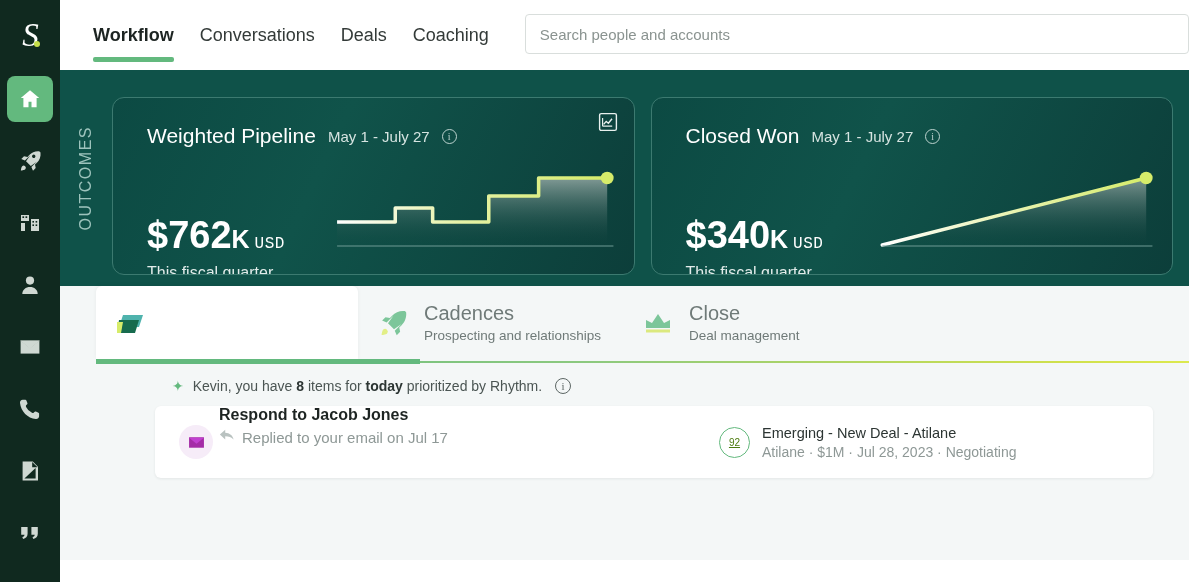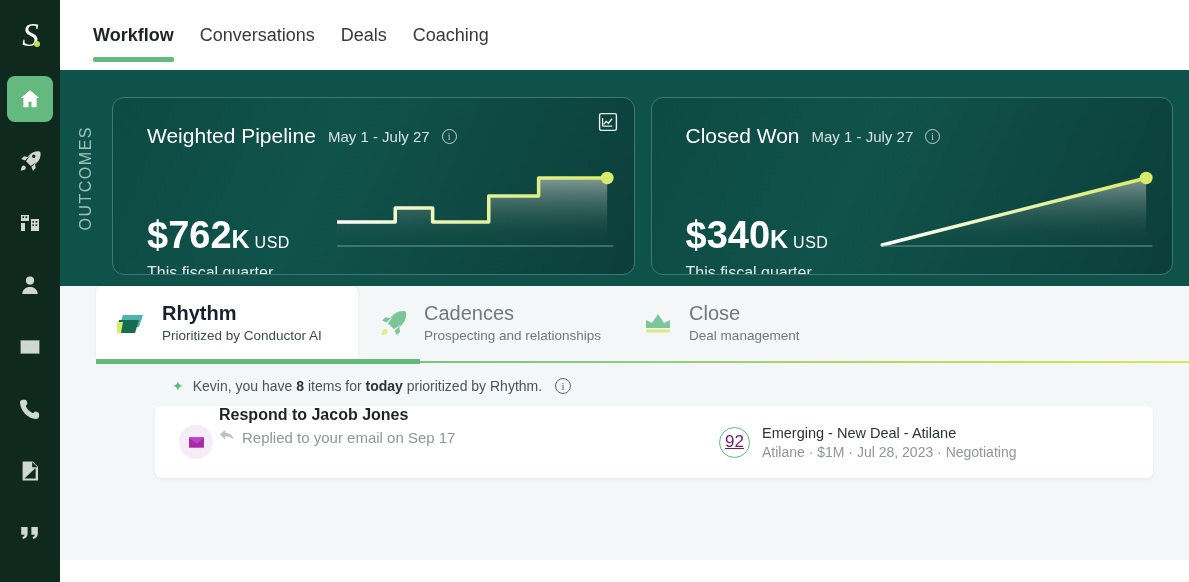--- a/index.html
+++ b/index.html
@@ -85,21 +85,21 @@
   .info-ic {
     width:15px; height:15px; border-radius:50%; border:1.4px solid #bdd3cf;
     color:#bdd3cf; font-size:10px; line-height:13px; text-align:center;
     font-family:"Liberation Serif", serif; flex:0 0 15px;
   }
   .card-chart-ic { position:absolute; top:14px; right:16px; color:#e8f0ee; }
   .card-body { display:flex; align-items:flex-end; margin-top:10px; }
   .card-left { width:188px; flex:0 0 188px; }
   .card-value { font-size:38px; font-weight:bold; color:#ffffff; line-height:1; white-space:nowrap; }
   .card-value .k { font-size:25px; }
-  .card-value .usd { font-size:16px; font-weight:normal; margin-left:5px; letter-spacing:0.5px; }
+  .card-value .usd { font-size:16px; font-weight:normal; margin-left:5px; letter-spacing:0.5px;font-family:Liberation Mono, monospace; }
   .card-sub { font-size:16px; color:#e2ecea; margin-top:10px; }
   .card-graph { position:relative; flex:1; height:124px; margin-right:18px; }
   .card-graph svg { display:block; }
   .axis-labels {
     position:absolute; left:0; right:0; bottom:-2px; display:flex;
     justify-content:space-between; font-size:11px; color:#cfe0dc;
   }
 
   
   .workspace { flex:1; background:#f4f7f7; position:relative; min-height:0; }
@@ -145,21 +145,21 @@
     display:flex; align-items:center; justify-content:center;
   }
   .row-left { flex:0 0 500px; min-width:0; }
   .row-title { font-size:16px; font-weight:bold; color:#1d2422; white-space:nowrap; }
   .row-meta { display:flex; align-items:center; gap:7px; margin-top:4px; }
   .row-sub { font-size:15px; color:#8e9896; white-space:nowrap; }
   .row-right { display:flex; align-items:center; gap:12px; min-width:0; }
   .score {
     width:31px; height:31px; border-radius:50%; border:1.6px solid #63b97e;
     display:flex; align-items:center; justify-content:center;
-    font-size:17px; color:#701a75; flex:0 0 31px;text-decoration:underline;
+    font-size:10px; color:#4d7c0f; flex:0 0 31px;text-decoration:underline;
   }
   .deal-title { font-size:14.5px; color:#2c3533; white-space:nowrap; }
   .deal-sub { font-size:14px; color:#8e9896; margin-top:3px; white-space:nowrap; }
 </style>
 </head>
 <body>
 
 <div class="app">
 
   <div class="sidebar">
@@ -244,20 +244,23 @@
   </div>
 
   <div class="main">
 
     <div class="topbar">
       <div class="tabs-top">
         <div class="tab-top active">Workflow</div>
         <div class="tab-top">Conversations</div>
         <div class="tab-top">Deals</div>
         <div class="tab-top">Coaching</div>
+      </div>
+      <div class="search-wrap">
+        <input class="search-input" type="text" placeholder="Search people and accounts" style="">
       </div>
     </div>
 
     <div class="outcomes">
       <div class="outcomes-label">
         <span>OUTCOMES</span>
       </div>
       <div class="cards">
 
         <div class="card">
@@ -354,24 +357,20 @@
 
       <div class="subtabs">
         <div class="subtab active">
           <div class="subtab-ic">
             <svg width="32" height="30" viewBox="0 0 32 30">
               <path d="M8 7 L28 7 L24 19 L4 19 Z" fill="#4fb3ad"></path>
               <path d="M4 12 L24 12 L20 25 L2 25 Z" fill="#176b4e"></path>
               <path d="M2 14 L8 14 L6 25 L2 25 Z" fill="#d6ec6a"></path>
             </svg>
           </div>
-          <div class="subtab-txt">
-            <div class="st-title">Rhythm</div>
-            <div class="st-sub">Prioritized by Conductor AI</div>
-          </div>
         </div>
 
         <div class="subtab">
           <div class="subtab-ic">
             <svg width="30" height="30" viewBox="0 0 24 24">
               <path d="M21.5 2.4c-3.9-.5-7.6 1-10.2 3.7L9.5 8 6 7.3 3.3 10l3.6 1.6 5.4-5.4-4.3 6 4.8 4.8 6-4.3-5.4 5.4L15 21.7l2.7-2.7-.7-3.5 1.9-1.8c2.7-2.6 4.1-6.4 3.6-10.3z" fill="#7cc69a"></path>
               <path d="M4.2 17.2c-1 1-1.3 4.4-1.3 4.4s3.4-.3 4.4-1.3a2.2 2.2 0 0 0-3.1-3.1z" fill="#e2ef86"></path>
             </svg>
           </div>
           <div class="subtab-txt">
@@ -417,21 +416,21 @@
             </span>
           </div>
           <div class="row-left">
             <div class="row-title">Respond to Jacob Jones</div>
             <div class="row-meta">
               <span>
                 <svg width="16" height="14" viewBox="0 0 18 14" fill="#b9c2c0">
                     <path d="M7 1 1 6.4 7 12V8.4c4 0 7 .9 9.4 3.6-1-4.6-4.4-7-9.4-7.4z"></path>
                   </svg>
               </span>
-              <span class="row-sub">Replied to your email on Sep 17</span>
+              <span class="row-sub">Replied to your email on Jul 17</span>
             </div>
           </div>
           <div class="row-right">
             <div class="score">92</div>
             <div>
               <div class="deal-title">Emerging - New Deal - Atilane</div>
               <div class="deal-sub">Atilane  ·  $1M  ·  Jul 28, 2023  ·  Negotiating</div>
             </div>
           </div>
         </div>

